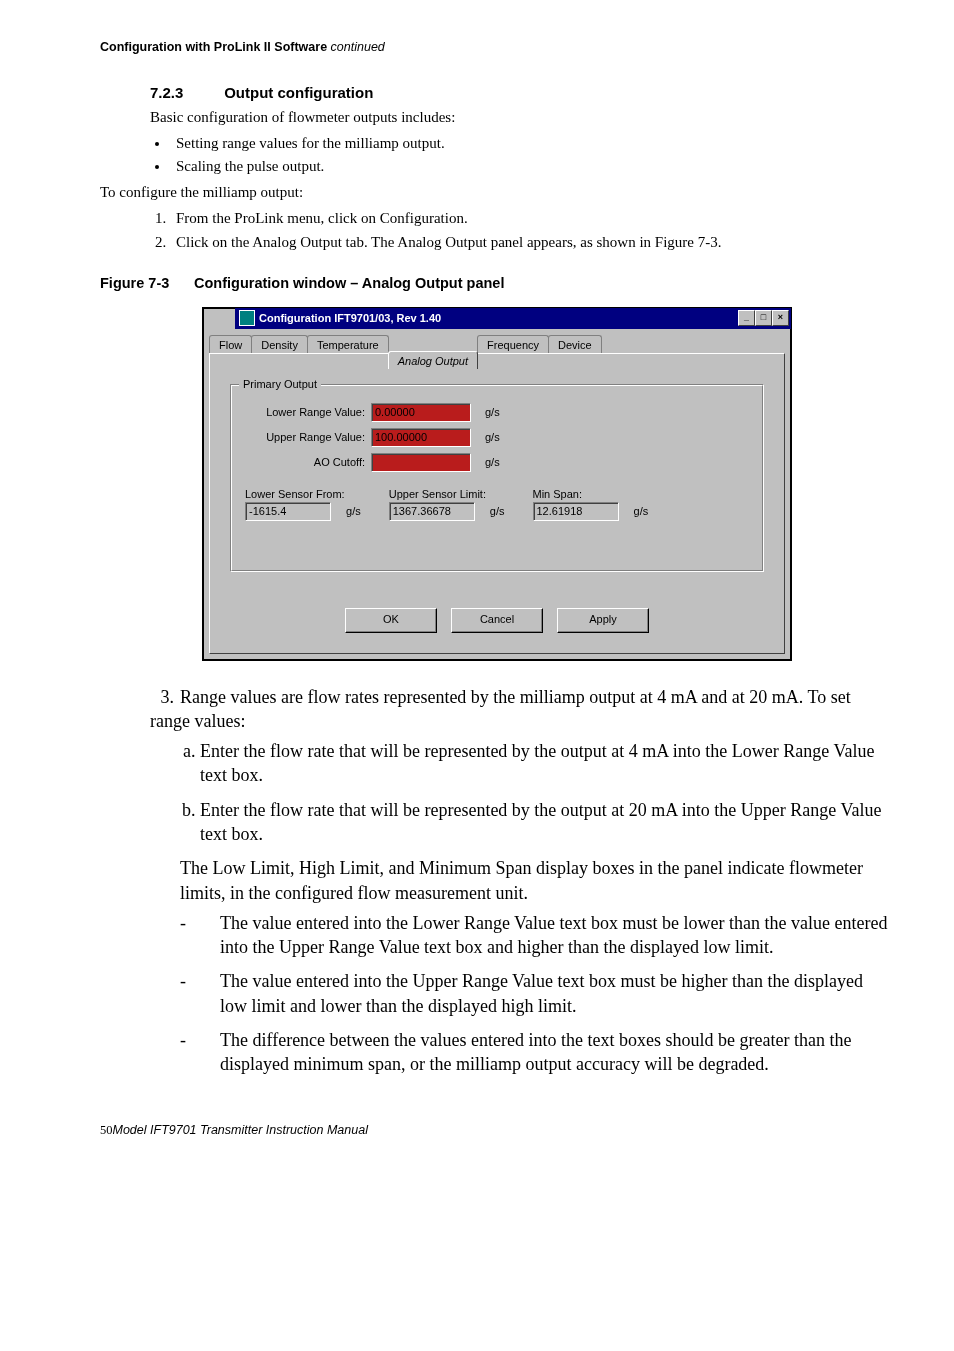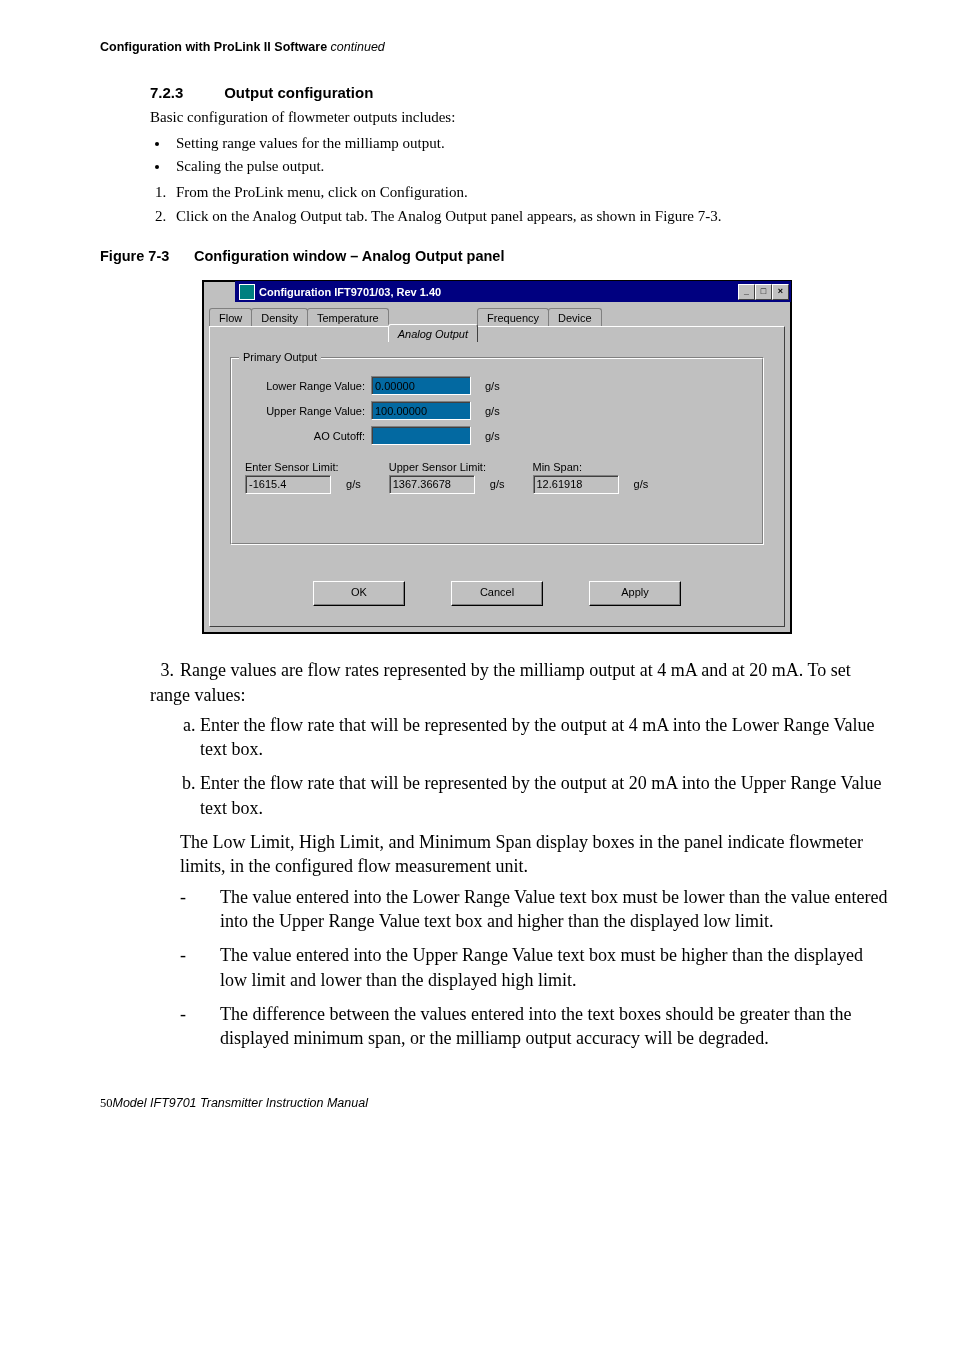--- a/index.html
+++ b/index.html
@@ -137,21 +137,21 @@
     pointer-events:none;
   }
   .group-legend {
     position:absolute; top:-7px; left:8px;
     background:#c0c0c0; padding:0 4px;
   }
   .form-row { display:flex; align-items:center; margin-bottom:6px; }
   .form-label { width: 120px; text-align: right; padding-right: 6px; }
   .form-input {
     width: 92px; height: 17px;
-    background: #0369a1;
+    background: #b91c1c;
     border: 1px solid #808080;
     border-right-color:#fff; border-bottom-color:#fff;
     box-shadow: inset 1px 1px 0 #404040;
     padding: 0 3px;
     font-family: inherit; font-size: 11px;
   }
   .unit { margin-left: 14px; }
   .triple-row { display:flex; gap:28px; margin-top:16px; }
   .triple-col { display:flex; flex-direction:column; }
   .triple-col .lbl { margin-bottom:2px; }
@@ -159,21 +159,21 @@
     width: 78px; height: 17px;
     background: #c0c0c0;
     border: 1px solid #808080;
     border-right-color:#fff; border-bottom-color:#fff;
     box-shadow: inset 1px 1px 0 #404040;
     padding: 0 3px;
     display:inline-block;
     line-height:17px;
   }
   .u-after { margin-left: 12px; }
-  .btn-row { display:flex; justify-content:center; gap:46px; margin-top: 36px; }
+  .btn-row { display:flex; justify-content:center; gap:14px; margin-top: 36px; }
   .dlg-btn {
     width: 90px; height: 23px;
     background:#c0c0c0;
     border: 1px solid #fff;
     border-right-color:#000; border-bottom-color:#000;
     box-shadow: inset -1px -1px 0 #808080;
     font: inherit;
     text-align:center; line-height:21px;
   }
   .footer {
@@ -204,20 +204,21 @@
     <span>Output configuration</span>
   </div>
 
   <div class="body-text">Basic configuration of flowmeter outputs includes:</div>
 
   <ul class="bullets body-text">
     <li>Setting range values for the milliamp output.</li>
     <li>Scaling the pulse output.</li>
   </ul>
 
+  <div class="body-text" style="margin-left:0;">To configure the milliamp output:</div>
 
   <ol class="steps body-text">
     <li>From the ProLink menu, click on Configuration.</li>
     <li>Click on the Analog Output tab. The Analog Output panel appears, as shown in Figure 7-3.</li>
   </ol>
 
   <div class="fig-label">
     <span class="num">Figure 7-3</span>
     <span>Configuration window – Analog Output panel</span>
   </div>
@@ -261,21 +262,21 @@
             <span class="unit">g/s</span>
           </div>
           <div class="form-row">
             <div class="form-label">AO Cutoff:</div>
             <input class="form-input" value="" style="">
             <span class="unit">g/s</span>
           </div>
 
           <div class="triple-row">
             <div class="triple-col">
-              <span class="lbl">Enter Sensor Limit:</span>
+              <span class="lbl">Lower Sensor From:</span>
               <div>
                 <span class="readonly">-1615.4</span>
                 <span class="u-after">g/s</span>
               </div>
             </div>
             <div class="triple-col">
               <span class="lbl">Upper Sensor Limit:</span>
               <div>
                 <span class="readonly">1367.36678</span>
                 <span class="u-after">g/s</span>

